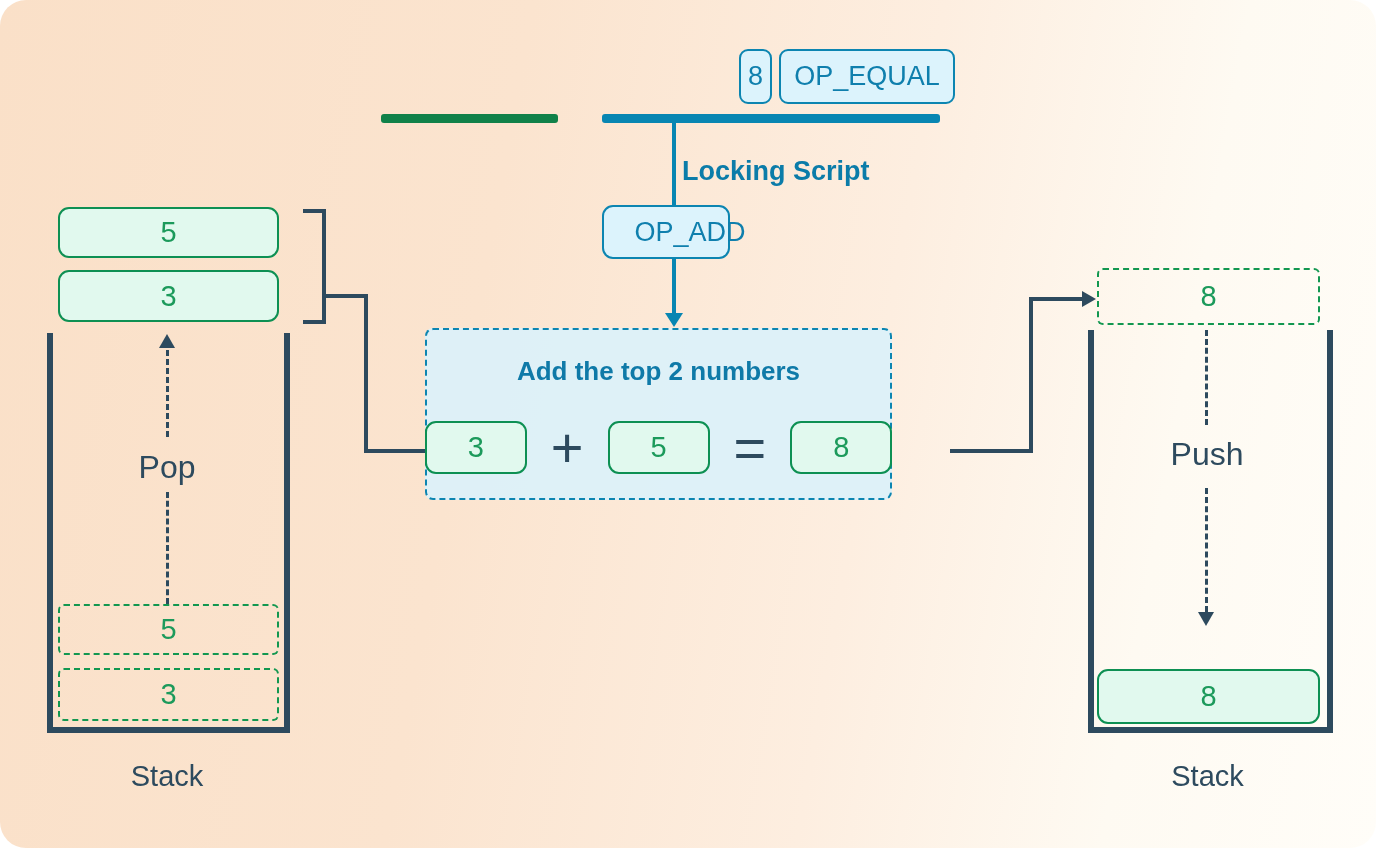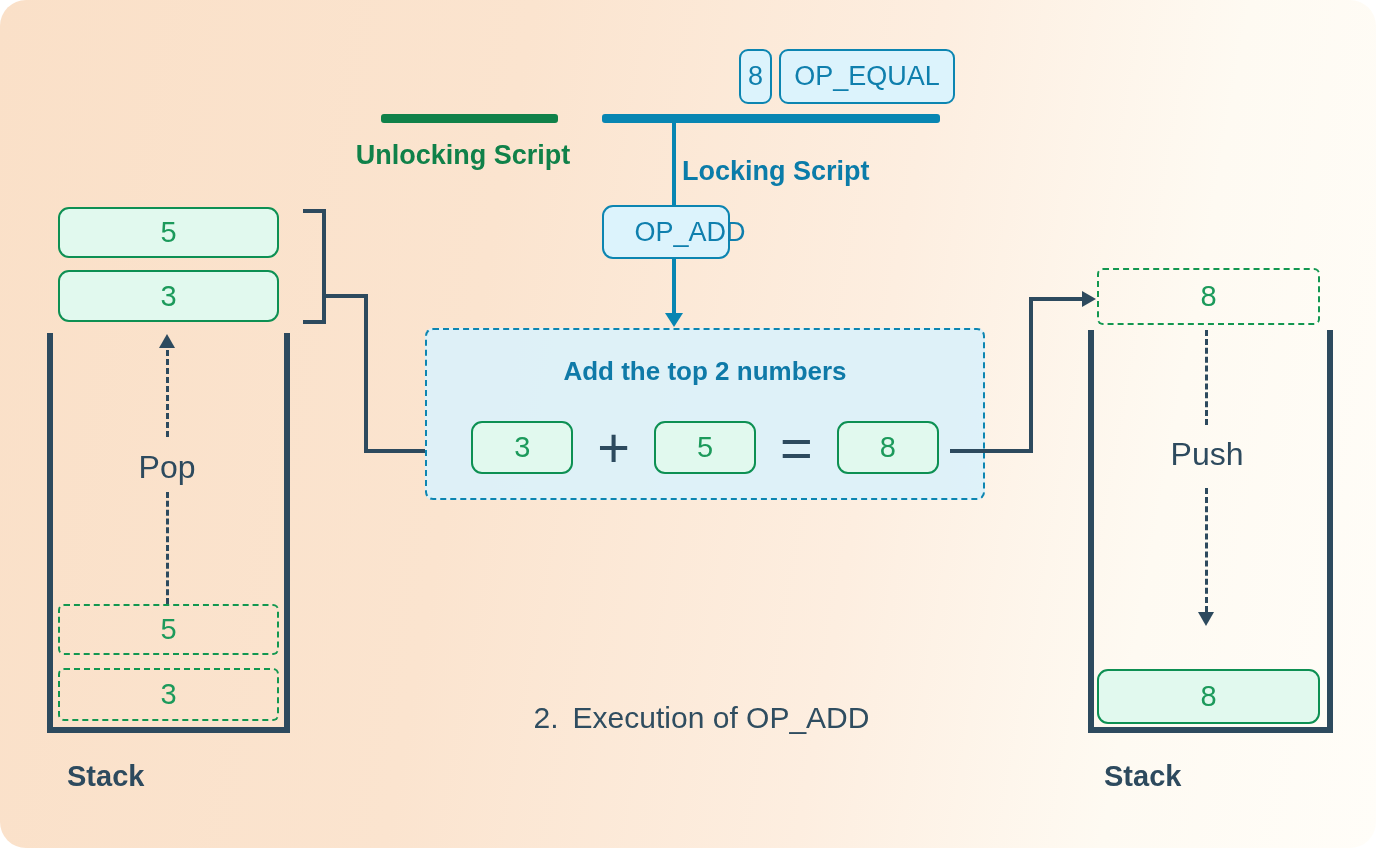--- a/index.html
+++ b/index.html
@@ -29,24 +29,24 @@
   .blue-line { position:absolute; background:#0886b2; }
   .dash-v { position:absolute; width:0; border-left:3px dashed #2d4a5e; }
   .arrow-up { position:absolute; width:0; height:0; border-left:8px solid transparent; border-right:8px solid transparent; border-bottom:14px solid #2d4a5e; }
   .arrow-down { position:absolute; width:0; height:0; border-left:8px solid transparent; border-right:8px solid transparent; border-top:14px solid #2d4a5e; }
   .arrow-right { position:absolute; width:0; height:0; border-top:8px solid transparent; border-bottom:8px solid transparent; border-left:14px solid #2d4a5e; }
   .arrow-down-blue { position:absolute; width:0; height:0; border-left:9px solid transparent; border-right:9px solid transparent; border-top:14px solid #0886b2; }
   .stack-frame {
     position:absolute;
     border-left:6px solid #2d4a5e; border-right:6px solid #2d4a5e; border-bottom:6px solid #2d4a5e;
   }
-  .stack-word { position:absolute; font-weight:bold; font-size:29px; color:#2d4a5e; text-align:left; }
+  .stack-word { position:absolute; font-weight:normal; font-size:29px; color:#2d4a5e; text-align:center; }
   .flow-word { position:absolute; font-size:32px; color:#2d4a5e; text-align:center; }
   .op-box {
-    position:absolute; left:425px; top:328px; width:560px; height:172px;
+    position:absolute; left:425px; top:328px; width:467px; height:172px;
     border:2.5px dashed #0c85b1; border-radius:8px; background:rgba(220,241,250,0.93);
     display:flex; flex-direction:column; align-items:center;
   }
   .op-box-title { margin-top:26px; font-weight:bold; font-size:26px; color:#0f7aa8; }
   .op-row { margin-top:34px; display:flex; align-items:center; gap:22px; }
   .op-row .chip { position:static; width:102px; height:53px; }
   .op-symbol { font-size:56px; font-weight:300; color:#2d4a5e; line-height:53px; padding:0 2px; }
   .caption { position:absolute; left:438px; top:701px; width:527px; text-align:center; font-size:30px; color:#2f4d60; }
   .caption .num { margin-right:14px; }
 </style>
@@ -54,21 +54,20 @@
 <body>
 
 <div class="canvas">
 
   <div class="token" style="left:739px; top:49px; width:33px; height:55px;">8</div>
   <div class="token" style="left:779px; top:49px; width:176px; height:55px;">OP_EQUAL</div>
 
   <div class="bar" style="left:381px; top:114px; width:177px; background:#108149;"></div>
   <div class="bar" style="left:602px; top:114px; width:338px; background:#0886b2;"></div>
 
-  <div class="script-label" style="left:353px; top:140px; width:220px; text-align:center; color:#108149;">Unlocking Script</div>
   <div class="script-label" style="left:682px; top:140px; color:#0b7ca9;margin-top:16px;">Locking Script</div>
 
   <div class="blue-line" style="left:672px; top:122px; width:4px; height:84px;"></div>
   <div class="token" style="left:602px; top:205px; width:128px; height:54px; border-radius:11px;padding-left:48px;">OP_ADD</div>
   <div class="blue-line" style="left:672px; top:258px; width:4px; height:57px;"></div>
   <div class="arrow-down-blue" style="left:665px; top:313px;"></div>
 
   <div class="op-box">
     <div class="op-box-title">Add the top 2 numbers</div>
     <div class="op-row">
@@ -114,17 +113,14 @@
 
   <div class="dash-v" style="left:1205px; top:330px; height:95px;"></div>
   <div class="flow-word" style="left:1157px; top:436px; width:100px;">Push</div>
   <div class="dash-v" style="left:1205px; top:488px; height:124px;"></div>
   <div class="arrow-down" style="left:1198px; top:612px;"></div>
 
   <div class="chip" style="left:1097px; top:669px; width:223px; height:55px;">8</div>
 
   <div class="stack-word" style="left:1104px; top:760px; width:207px;">Stack</div>
 
-  <div class="caption">
-    <span class="num">2.</span><span>Execution of OP_ADD</span>
-  </div>
 
 </div>
 
 </body></html>

